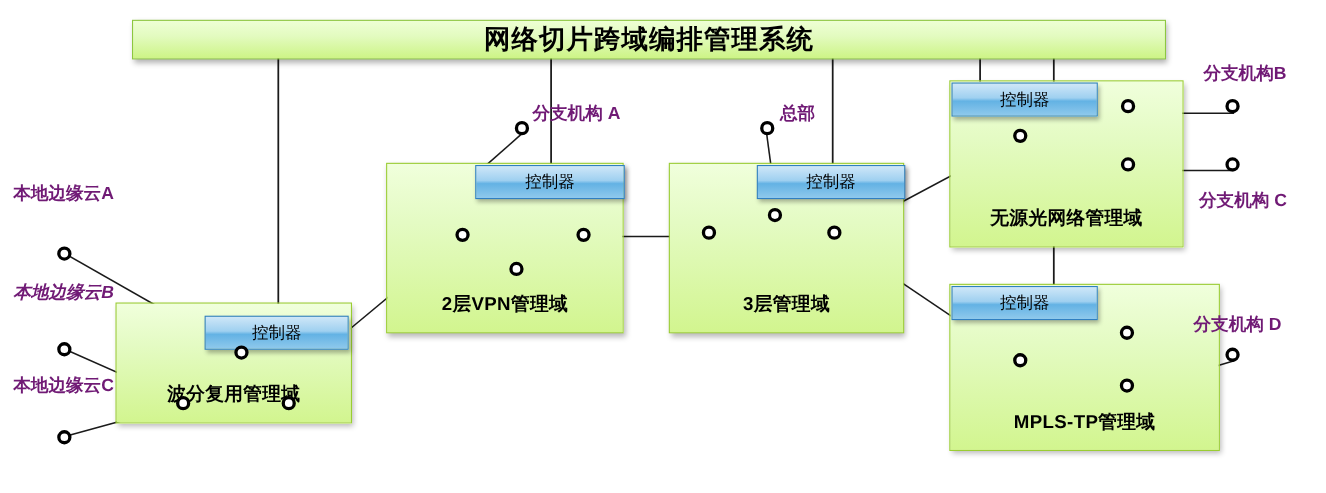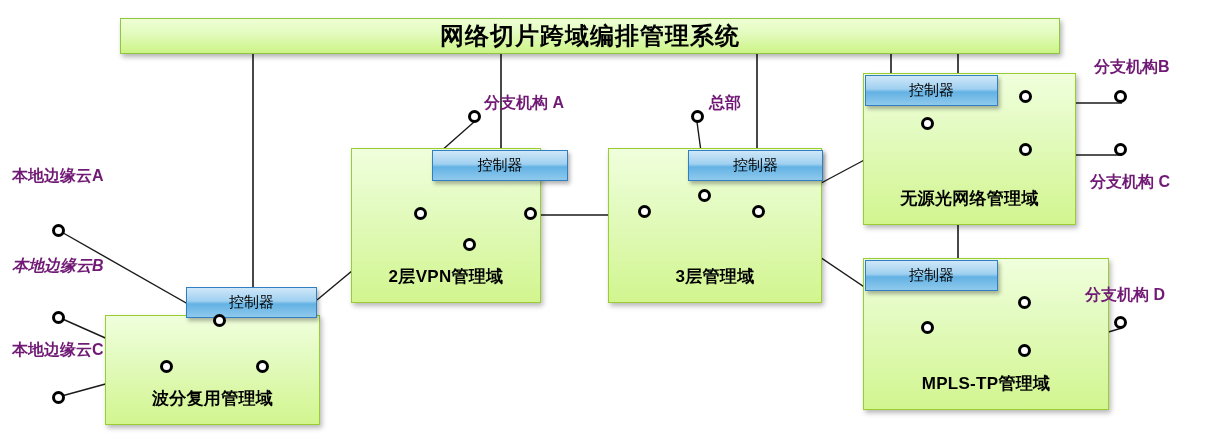--- a/index.html
+++ b/index.html
@@ -149,25 +149,25 @@
     <line class="wire-thin" x1="932" y1="330" x2="1024" y2="308"></line>
     <line class="wire-thin" x1="932" y1="334" x2="1024" y2="354"></line>
     <line class="wire-thin" x1="1028" y1="310" x2="1028" y2="352"></line>
     <line class="wire-thin" x1="1034" y1="354" x2="1122" y2="328"></line>
   </svg>
 
   <div class="banner" style="left:120px; top:18px; width:940px; height:36px;">
     <span class="banner-title">网络切片跨域编排管理系统</span>
   </div>
 
-  <div class="domain" style="left:105px; top:275px; width:215px; height:110px;margin-top:40px;">
+  <div class="domain" style="left:105px; top:275px; width:215px; height:110px;">
     <div class="domain-label">波分复用管理域</div>
   </div>
 
-  <div class="domain" style="left:351px; top:148px; width:190px; height:155px;">
+  <div class="domain" style="left:351px; top:148px; width:216px; height:155px;">
     <div class="domain-label">2层VPN管理域</div>
   </div>
 
   <div class="domain" style="left:608px; top:148px; width:214px; height:155px;">
     <div class="domain-label">3层管理域</div>
   </div>
 
   <div class="domain" style="left:863px; top:73px; width:213px; height:152px;">
     <div class="domain-label">无源光网络管理域</div>
   </div>

